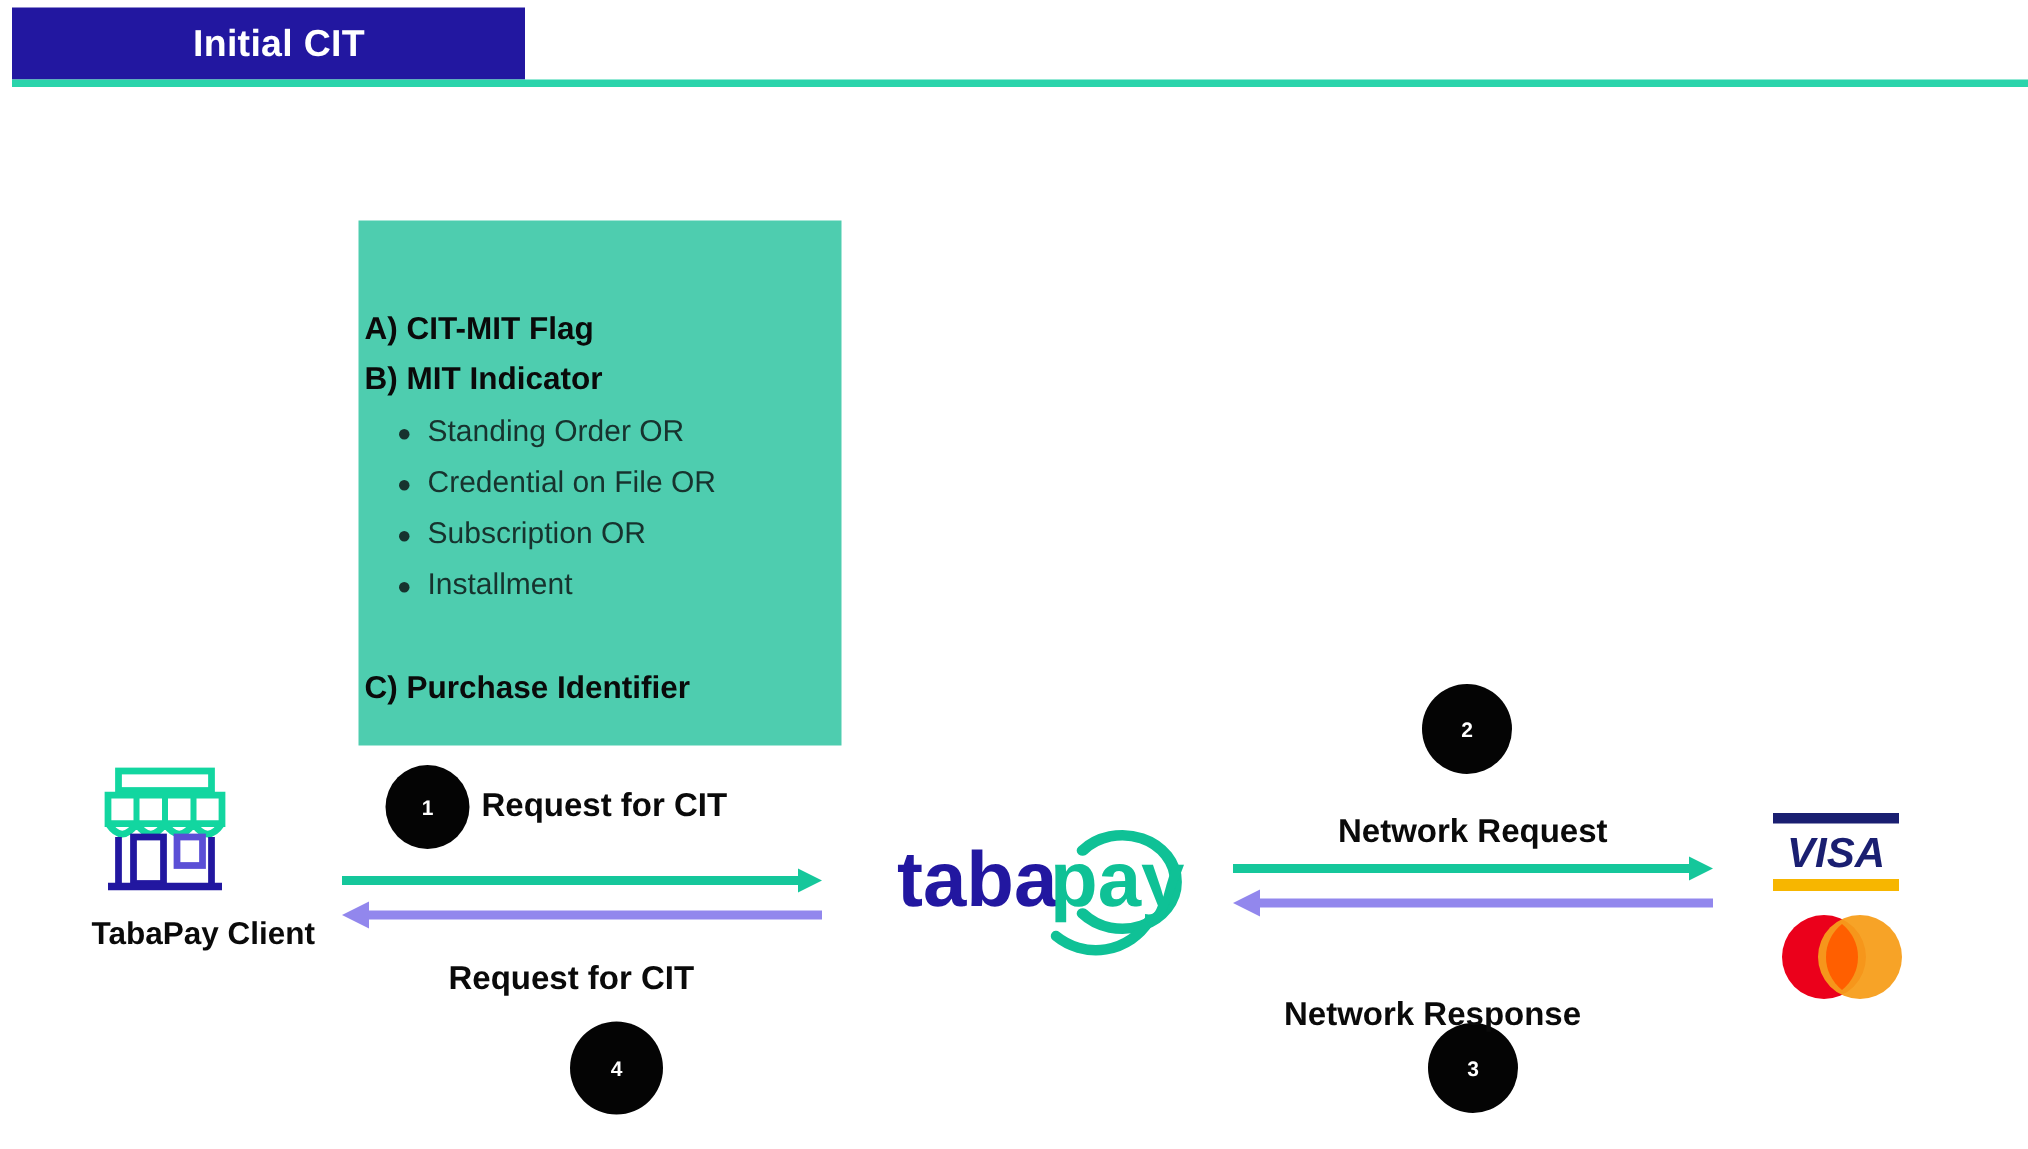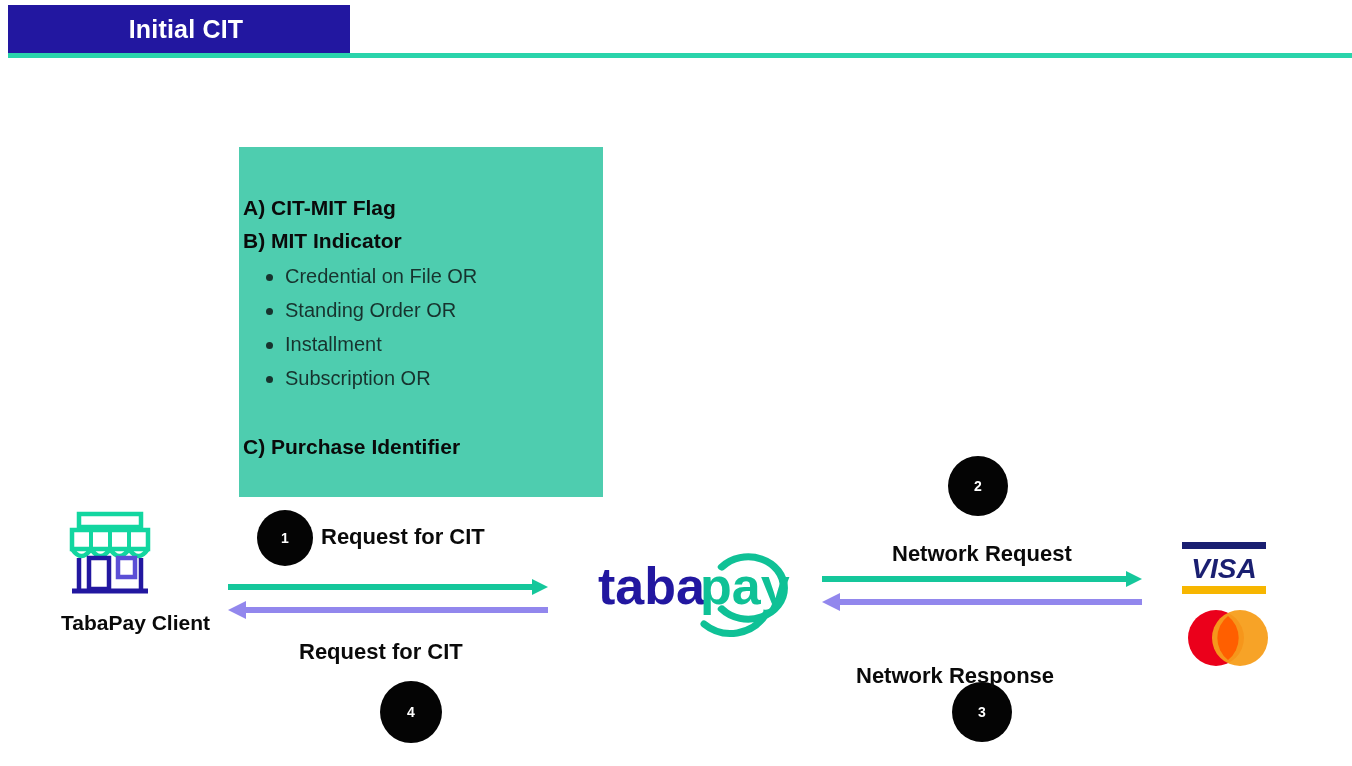--- a/index.html
+++ b/index.html
@@ -44,24 +44,24 @@
     width: 1344px;
     height: 5px;
     background: #2ad4ab;
   }
 
   
   #detail-panel {
     position: absolute;
     left: 239px;
     top: 147px;
-    width: 364px;
+    width: 322px;
     height: 350px;
     background: #4ecdaf;
-    padding: 44px 0 0 0;
+    padding: 56px 0 0 0;
   }
   .panel-heading {
     font-size: 21px;
     font-weight: bold;
     color: #0a0a0a;
     line-height: 33px;
     padding-left: 4px;
     margin-left: 0;
     white-space: nowrap;
   }
@@ -170,24 +170,24 @@
 
 <div id="header-banner">
   <span id="header-title">Initial CIT</span>
 </div>
 <div id="header-rule"></div>
 
 <div id="detail-panel">
   <div class="panel-heading">A) CIT-MIT Flag</div>
   <div class="panel-heading">B) MIT Indicator</div>
   <ul id="panel-bullets">
+    <li>Standing Order OR</li>
     <li>Credential on File OR</li>
-    <li>Standing Order OR</li>
+    <li>Subscription OR</li>
     <li>Installment</li>
-    <li>Subscription OR</li>
   </ul>
   <div class="panel-heading" id="panel-heading-c">C) Purchase Identifier</div>
 </div>
 
 <div id="client-actor">
   <svg id="store-icon" width="96" height="96" viewBox="0 0 96 96">
 
     <rect x="17" y="9" width="62" height="13" fill="none" stroke="#12d6a0" stroke-width="4.5"></rect>
 
     <path d="M10 25 L86 25 L86 44 L10 44 Z" fill="none" stroke="#12d6a0" stroke-width="4.5"></path>

